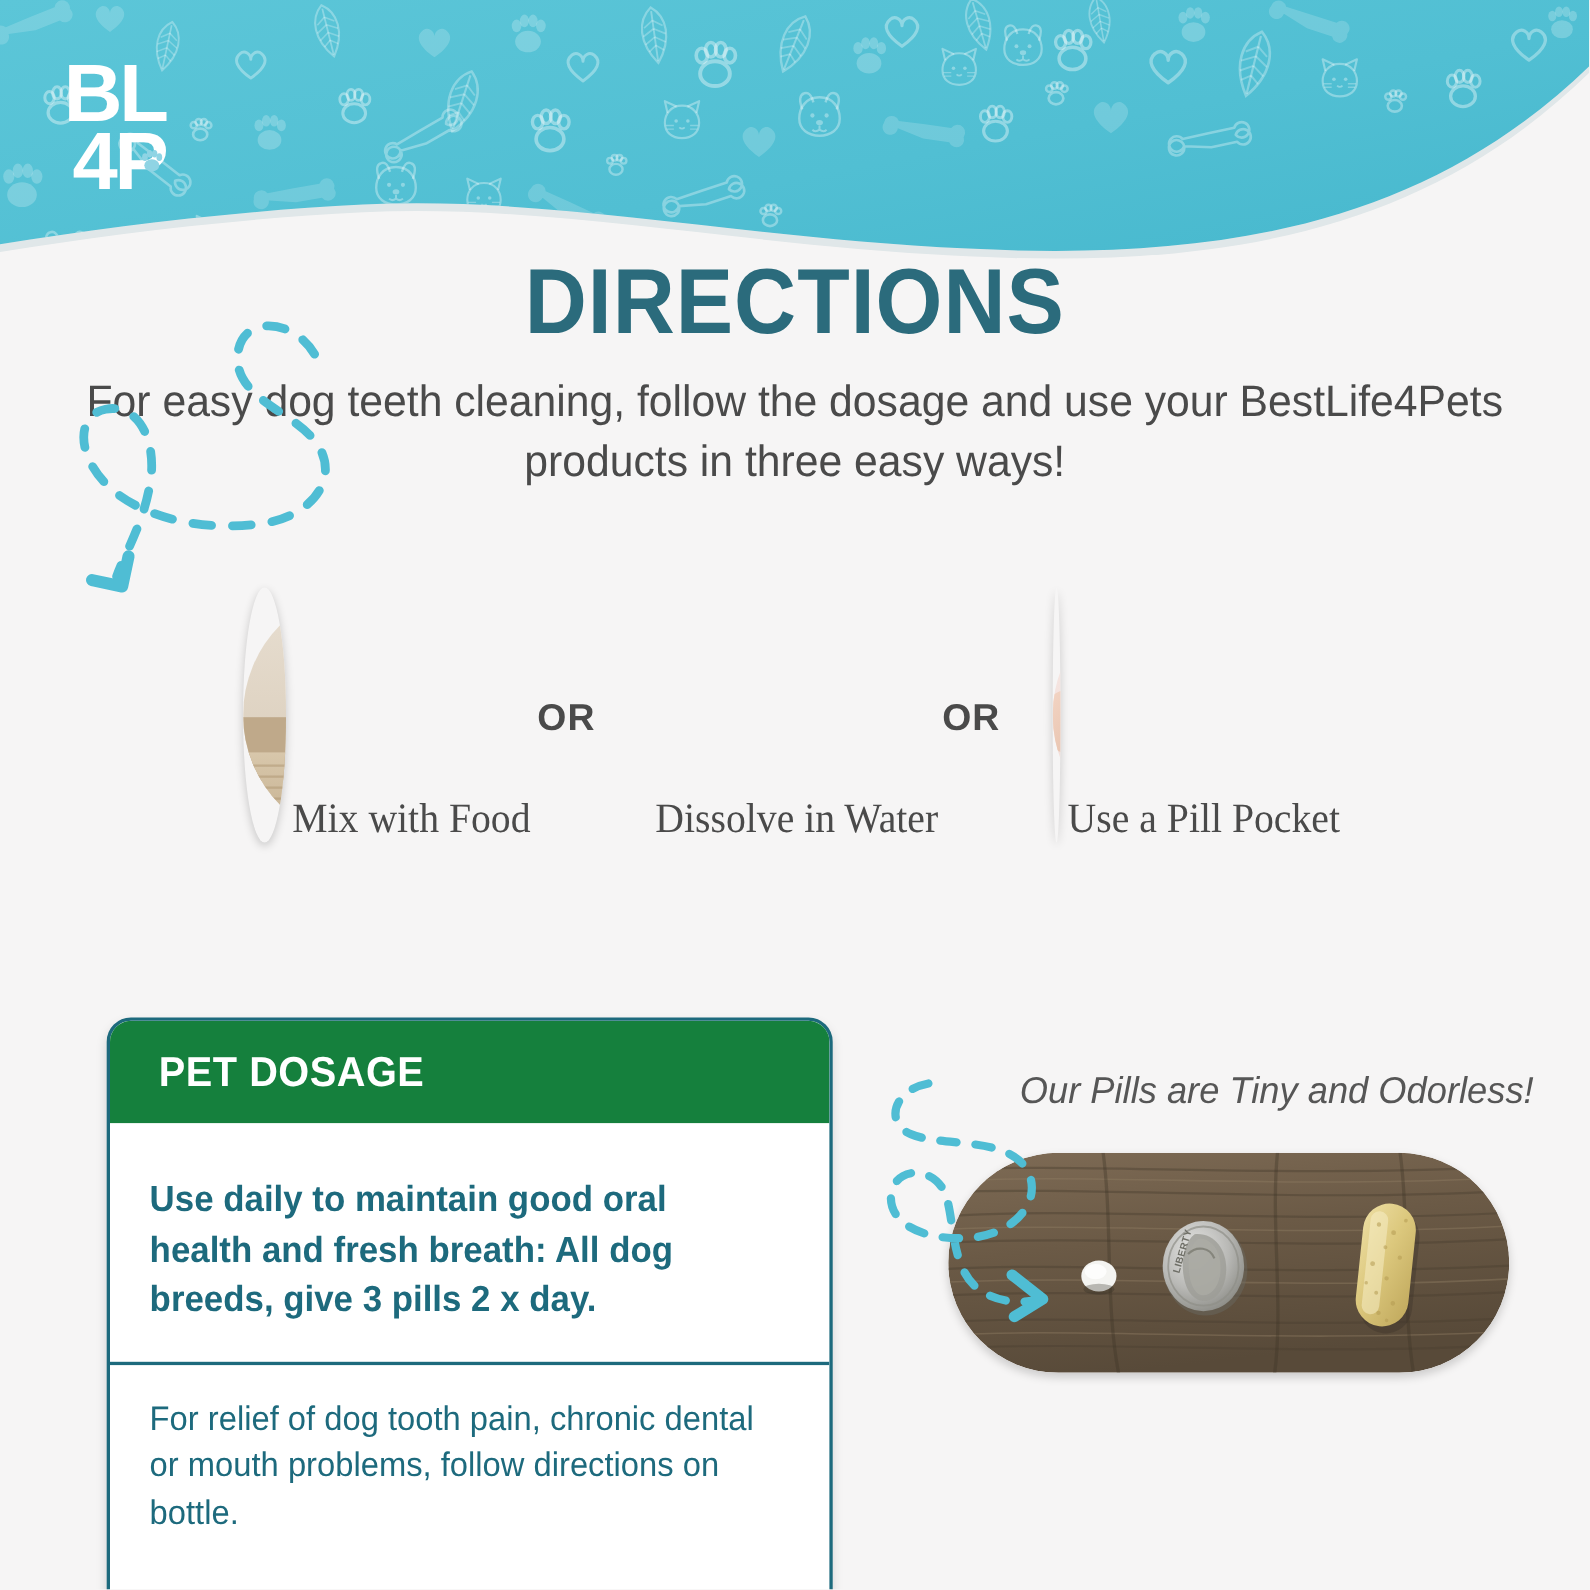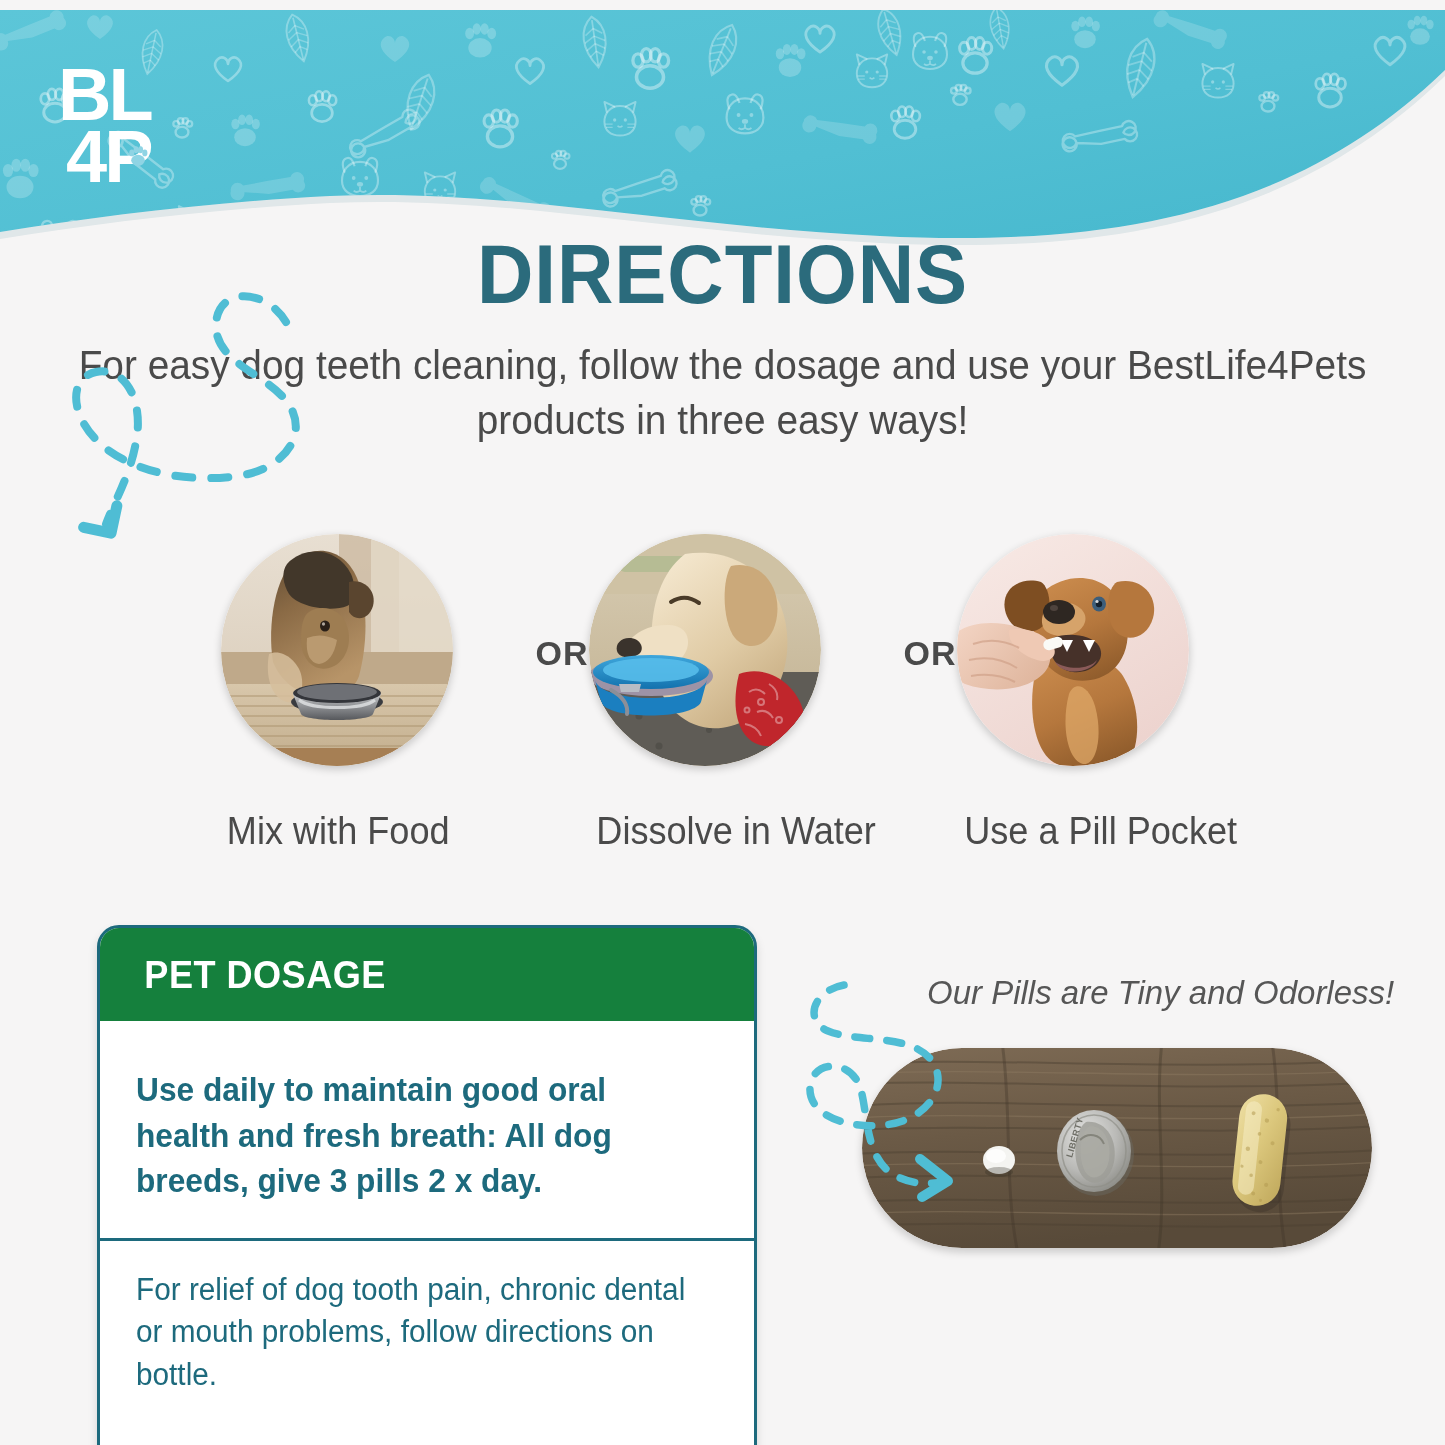--- a/index.html
+++ b/index.html
@@ -16,21 +16,21 @@
     position: relative;
     width: 1445px;
     height: 1445px;
     background: #F6F5F5;
     overflow: hidden;
   }
 
   
   #header-banner {
     position: absolute;
-    top: 10px; left: 0;
+    top: 0; left: 0;
     width: 1445px;
     height: 270px;
   }
   #header-banner svg { display: block; }
 
   #brand-logo {
     position: absolute;
     top: 48px;
     left: 58px;
     width: 115px;
@@ -75,23 +75,23 @@
     top: 534px;
     left: 0;
     width: 1445px;
     display: flex;
     align-items: flex-start;
     justify-content: center;
     gap: 0;
   }
   .method-item {
     display: flex;
-    flex-direction: column;
-    align-items: flex-start;
+    align-items: flex-end;
     width: 268px;
+    font-family: Liberation Serif, serif;
   }
   .method-circle {
     width: 232px;
     height: 232px;
     border-radius: 50%;
     overflow: hidden;
     position: relative;
     box-shadow: 0 3px 9px rgba(0,0,0,0.20);
   }
   .method-circle svg { display: block; }
@@ -101,21 +101,21 @@
     color: #4A4A4A;
     white-space: nowrap;
     transform: scaleX(0.95);
   }
   .or-sep {
     font-size: 34px;
     font-weight: bold;
     color: #4A4A4A;
     letter-spacing: 1px;
     width: 100px;
-    text-align: right;
+    text-align: left;
     margin-top: 100px;
   }
 
   
   #dosage-card {
     position: absolute;
     top: 925px;
     left: 97px;
     width: 660px;
     border-radius: 22px;

